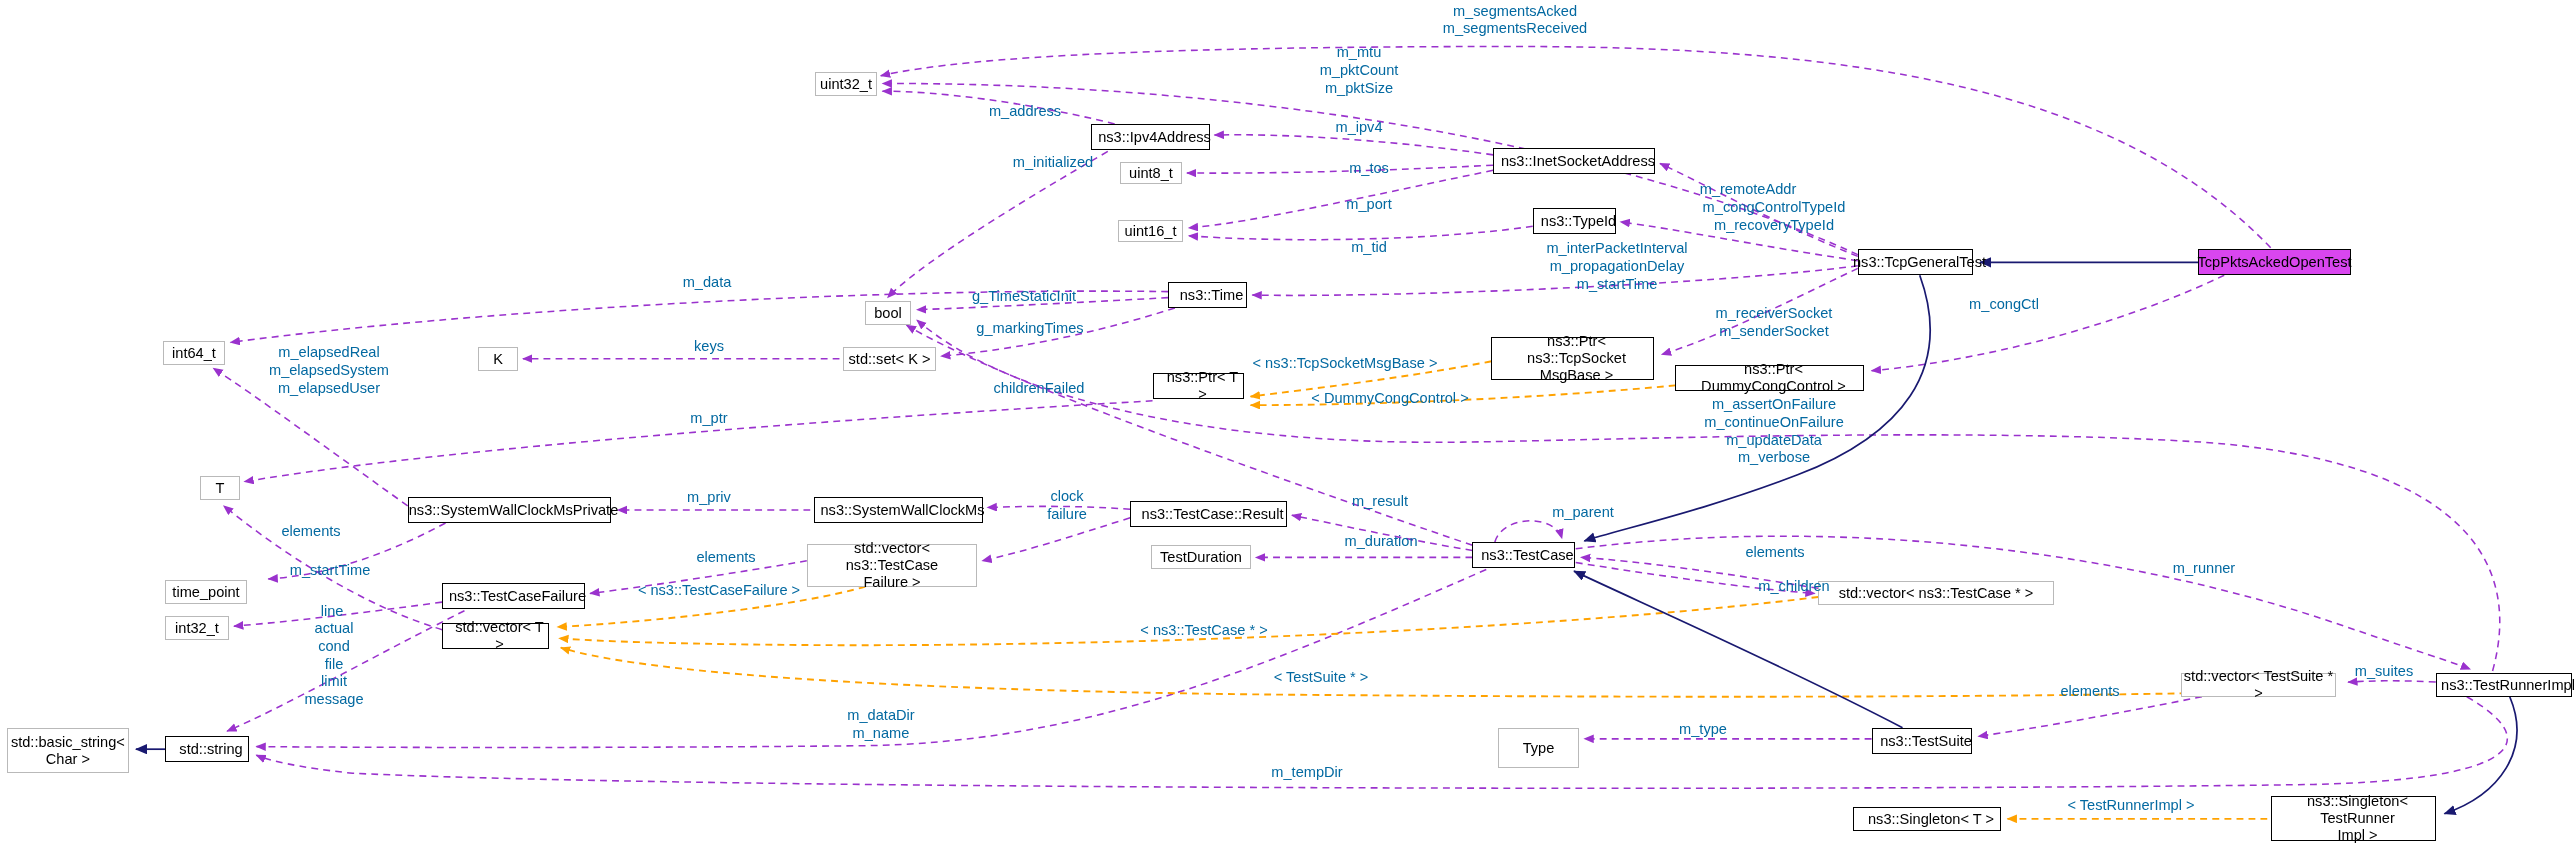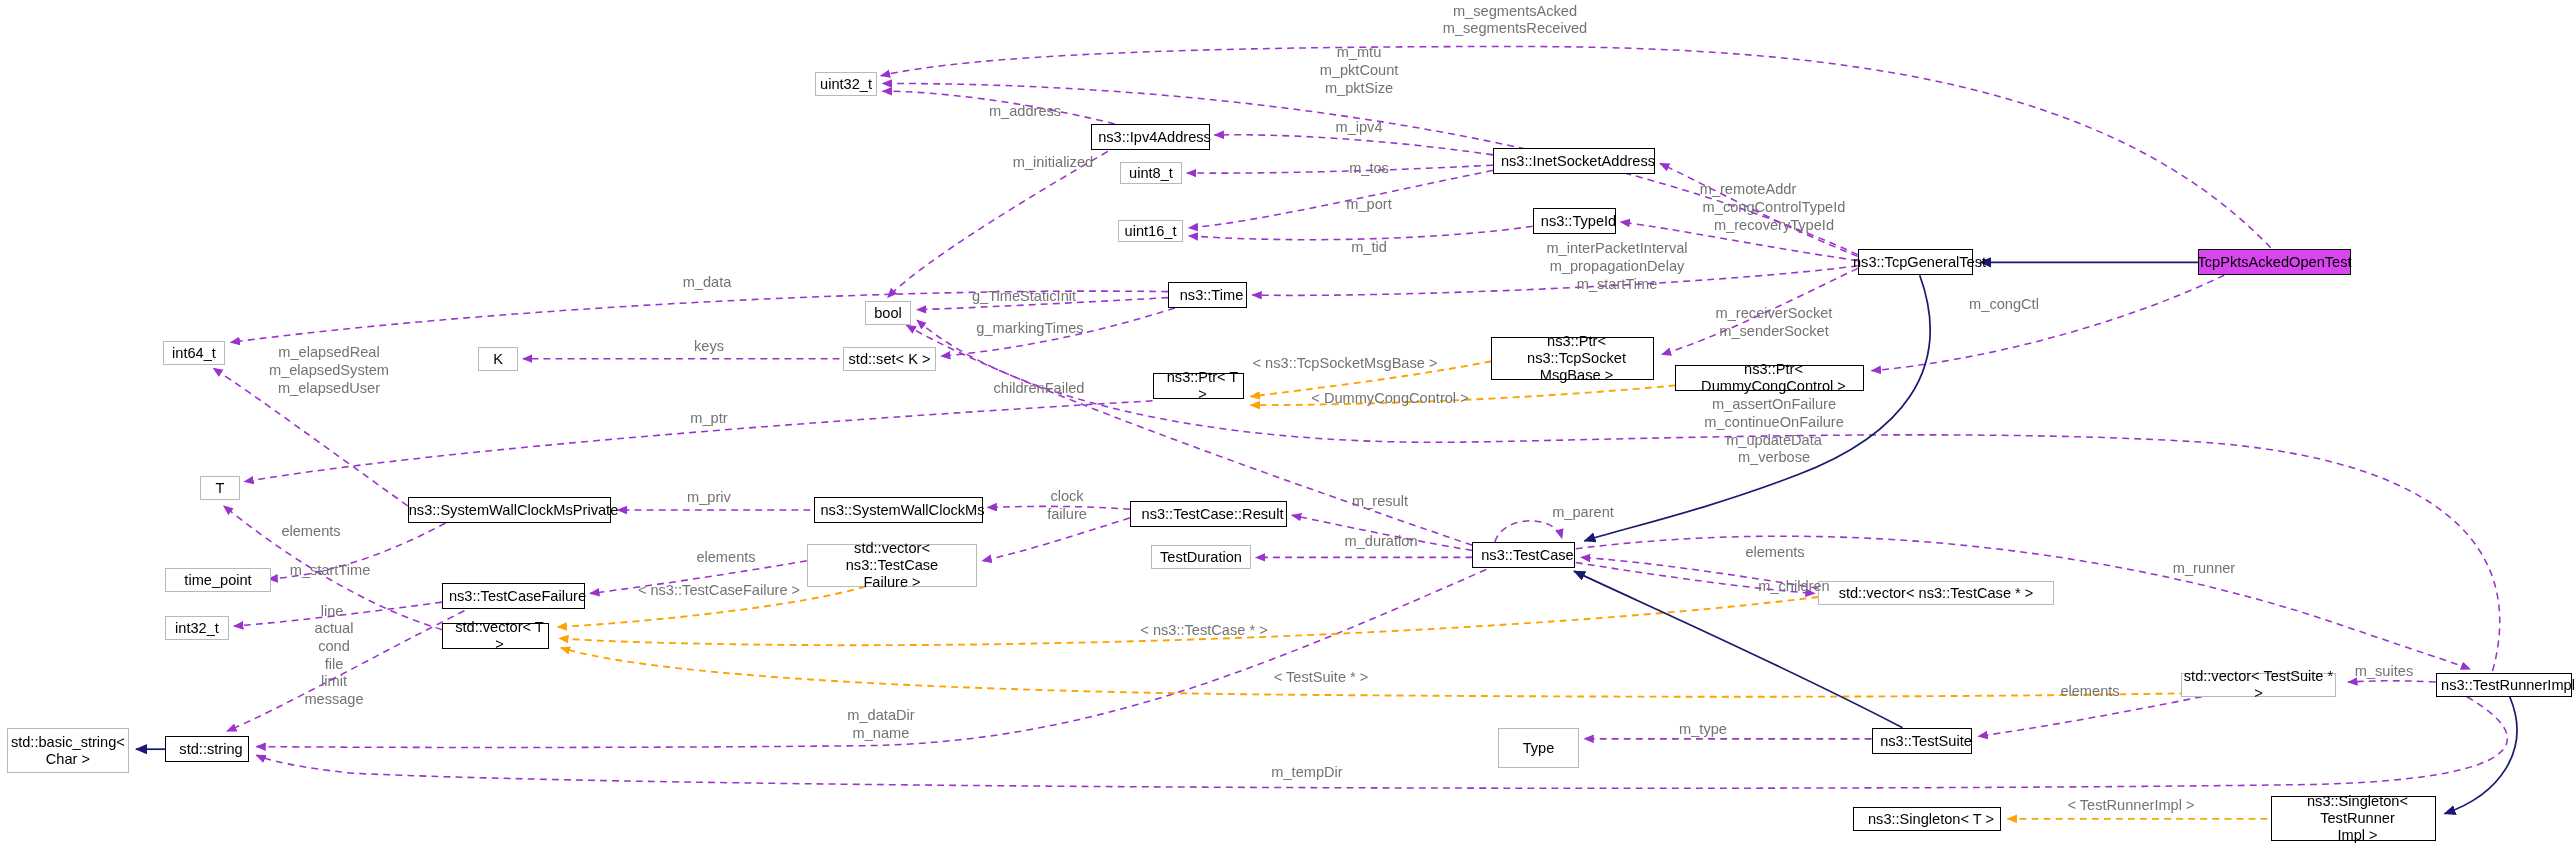--- a/index.html
+++ b/index.html
@@ -5,21 +5,21 @@
   html,body{margin:0;padding:0;background:#ffffff;}
   #canvas{position:relative;width:2576px;height:849px;background:#ffffff;overflow:hidden;
           font-family:"Liberation Sans","DejaVu Sans",sans-serif;}
   svg.edges{position:absolute;left:0;top:0;width:2576px;height:849px;}
   .node{position:absolute;display:flex;align-items:center;justify-content:center;
         background:#ffffff;color:#000;font-size:14.6px;line-height:1.15;text-align:center;
         white-space:pre-line;box-sizing:border-box;}
   .node.b{border:1.7px solid #000000;padding-left:8px;}
   .node.g{border:0.9px solid #b9b9b9;}
   .node.s{border:1.7px solid #000000;background:#d946ef;}
-  .elabel{position:absolute;transform:translate(-50%,-50%);color:#737373;font-size:14.6px;
+  .elabel{position:absolute;transform:translate(-50%,-50%);color:#0369a1;font-size:14.6px;
           line-height:1.22;text-align:center;white-space:pre-line;}
 </style>
 </head>
 <body>
 
 <div id="canvas">
 
 <svg class="edges" viewBox="0 0 2995 987">
   <defs>
     <marker id="au" markerWidth="14" markerHeight="12" refX="11" refY="5" orient="auto" markerUnits="userSpaceOnUse">
@@ -108,21 +108,21 @@
 <div class="node g" style="left:478px;top:347px;width:40px;height:24px">K</div>
 <div class="node g" style="left:843px;top:347px;width:93px;height:24px">std::set&lt; K &gt;</div>
 <div class="node b" style="left:1491px;top:337px;width:163px;height:43px">ns3::Ptr&lt; ns3::TcpSocket
 MsgBase &gt;</div>
 <div class="node b" style="left:1675px;top:365px;width:189px;height:26px">ns3::Ptr&lt; DummyCongControl &gt;</div>
 <div class="node b" style="left:1153px;top:373px;width:91px;height:26px">ns3::Ptr&lt; T &gt;</div>
 <div class="node g" style="left:200px;top:476px;width:40px;height:24px">T</div>
 <div class="node b" style="left:408px;top:497px;width:203px;height:26px">ns3::SystemWallClockMsPrivate</div>
 <div class="node b" style="left:814px;top:497px;width:169px;height:26px">ns3::SystemWallClockMs</div>
 <div class="node b" style="left:1130px;top:501px;width:157px;height:26px">ns3::TestCase::Result</div>
-<div class="node g" style="left:165px;top:568px;width:106px;height:24px">time_point</div>
+<div class="node g" style="left:165px;top:580px;width:82px;height:24px">time_point</div>
 <div class="node b" style="left:442px;top:583px;width:143px;height:26px">ns3::TestCaseFailure</div>
 <div class="node g" style="left:807px;top:544px;width:170px;height:43px">std::vector&lt; ns3::TestCase
 Failure &gt;</div>
 <div class="node g" style="left:1151px;top:545px;width:100px;height:24px">TestDuration</div>
 <div class="node b" style="left:1472px;top:542px;width:103px;height:26px">ns3::TestCase</div>
 <div class="node g" style="left:165px;top:616px;width:64px;height:24px">int32_t</div>
 <div class="node b" style="left:442px;top:623px;width:107px;height:26px">std::vector&lt; T &gt;</div>
 <div class="node g" style="left:1818px;top:581px;width:236px;height:24px">std::vector&lt; ns3::TestCase * &gt;</div>
 <div class="node g" style="left:6.9px;top:728px;width:122px;height:45px">std::basic_string&lt;
 Char &gt;</div>

